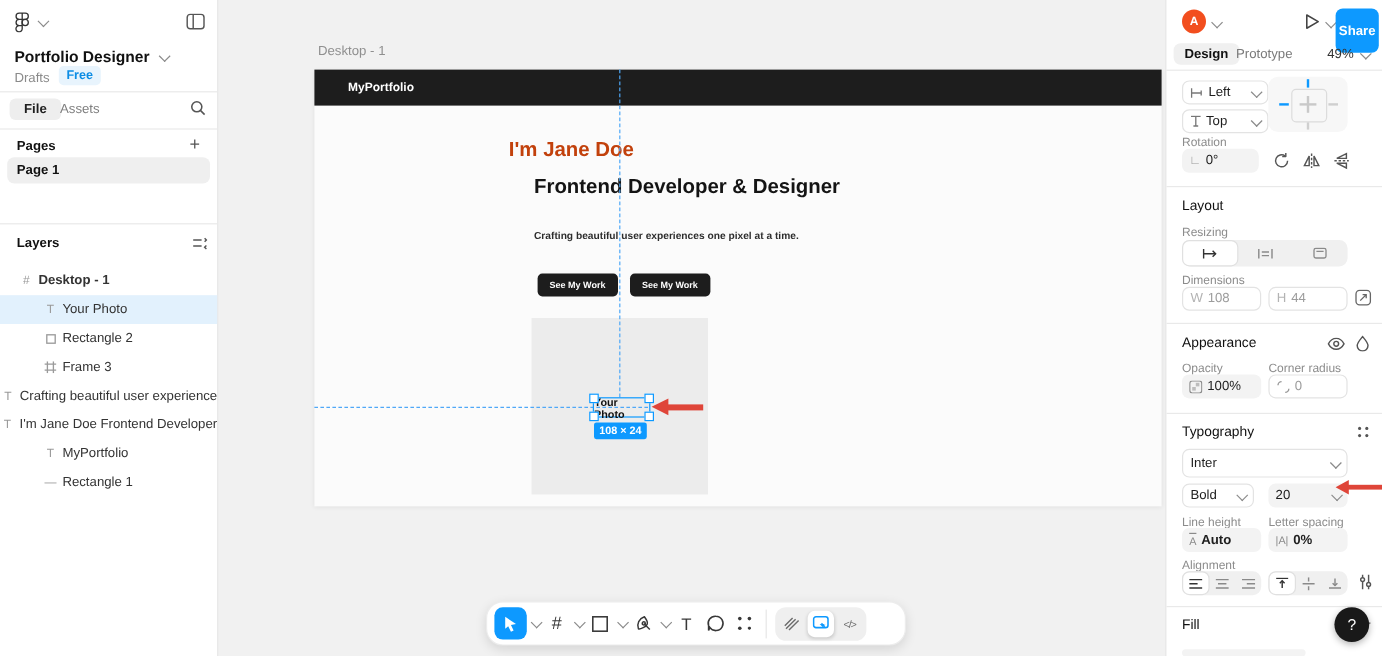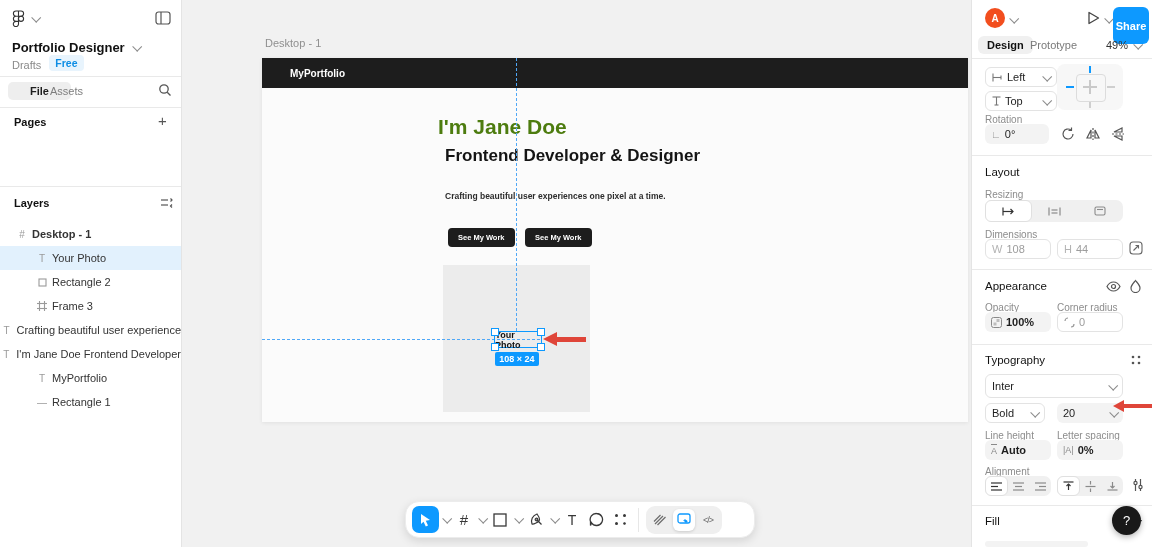--- a/index.html
+++ b/index.html
@@ -7,21 +7,21 @@
          font-family:"Liberation Sans",sans-serif;color:#1e1e1e;-webkit-font-smoothing:antialiased}
   .abs{position:absolute}
   .hr{position:absolute;height:1px;background:#e9e9e9;left:0;right:0}
   svg{display:block}
 
   
   .sidebar{position:absolute;left:0;top:0;width:181px;height:547px;background:#fff;border-right:1px solid #e4e4e4;z-index:6}
   .sb-title{font-size:13px;font-weight:bold;color:#111}
   .muted{color:#8a8a8a}
   .badge-free{background:#e8f4fd;color:#0d8de4;font-size:10.5px;font-weight:bold;padding:2px 6px;border-radius:4px}
-  .pill-tab{background:#eeeeee;border-radius:5px;padding:3px 22px;font-size:11px;font-weight:bold;color:#1e1e1e}
+  .pill-tab{background:#eeeeee;border-radius:5px;padding:3px 12px;font-size:11px;font-weight:bold;color:#1e1e1e}
   .plain-tab{font-size:11px;color:#7e7e7e;padding:3px 4px}
   .sec-head{font-size:11px;font-weight:bold;color:#111}
   .page-row{position:absolute;left:6px;width:169px;height:22px;display:flex;align-items:center;
             padding-left:8px;box-sizing:border-box;font-size:11px;border-radius:6px;color:#333}
   .page-row.sel{background:#efefef;font-weight:bold;color:#111}
   .layer-row{position:absolute;left:0;width:181px;height:24px;display:flex;align-items:center;font-size:11px;color:#333;
              white-space:nowrap;overflow:hidden}
   .layer-row.sel{background:#e2f1fd}
   .licon{width:12px;display:flex;justify-content:center;color:#9a9a9a;font-size:10px;flex:0 0 12px}
   .chev{display:inline-block;width:6px;height:6px;border-right:1.3px solid #8a8a8a;border-bottom:1.3px solid #8a8a8a;
@@ -80,21 +80,21 @@
 <body>
 
 <div class="stage">
 
   <main class="canvas">
     <div class="abs" style="left:265px;top:37px;font-size:11px;color:#8f8f8f">Desktop - 1</div>
     <div class="frame"></div>
     <div class="navbar">
       <span style="color:#fff;font-size:10px;font-weight:bold;margin-left:28px">MyPortfolio</span>
     </div>
-    <div class="abs" style="left:438px;top:115px;font-size:21px;font-weight:bold;color:#4d7c0f">I'm Jane Doe</div>
+    <div class="abs" style="left:424px;top:115px;font-size:17px;font-weight:bold;color:#c2410c">I'm Jane Doe</div>
     <div class="abs" style="left:445px;top:146px;font-size:17px;font-weight:bold;color:#141414">Frontend Developer &amp; Designer</div>
     <div class="abs" style="left:445px;top:191px;font-size:8.5px;font-weight:bold;color:#2d2d2d">Crafting beautiful user experiences one pixel at a time.</div>
     <div class="cta" style="left:448px;top:228px">See My Work</div>
     <div class="cta" style="left:525px;top:228px">See My Work</div>
     <div class="abs" style="left:443px;top:265px;width:147px;height:147px;background:#ececec"></div>
 
     <div class="guide-v"></div>
     <div class="guide-h"></div>
 
     <div class="sel-box">
@@ -140,20 +140,23 @@
     <div class="abs" style="left:158px;top:83px">
       <svg width="14" height="14" viewBox="0 0 14 14" fill="none" stroke="#555" stroke-width="1.3">
         <circle cx="6" cy="6" r="4.2"></circle>
           <line x1="9.2" y1="9.2" x2="12.5" y2="12.5"></line>
       </svg>
     </div>
     <div class="hr" style="top:107px"></div>
 
     <div class="abs sec-head" style="left:14px;top:116px">Pages</div>
     <div class="abs" style="left:158px;top:112px;font-size:15px;color:#555">+</div>
+    <div class="page-row sel" style="top:131px">
+        <span>Page 1</span>
+      </div>
     <div class="hr" style="top:186px"></div>
 
     <div class="abs sec-head" style="left:14px;top:197px">Layers</div>
     <div class="abs" style="left:160px;top:197px">
       <svg width="13" height="12" viewBox="0 0 13 12" fill="none" stroke="#555" stroke-width="1.2">
         <line x1="1" y1="3" x2="8" y2="3"></line>
           <line x1="1" y1="8" x2="8" y2="8"></line>
           <path d="M10.5 1.5l1.5 1.5-1.5 1.5M12 7.5l-1.5 1.5 1.5 1.5"></path>
       </svg>
     </div>
@@ -329,21 +332,21 @@
           <circle cx="7.5" cy="5.5" r="2"></circle>
         </svg>
     </div>
     <div class="abs" style="left:158px;top:279px">
       <svg width="11" height="14" viewBox="0 0 11 14" fill="none" stroke="#555" stroke-width="1.2">
           <path d="M5.5 1.5C7.5 4 10 6.5 10 9a4.5 4.5 0 01-9 0c0-2.5 2.5-5 4.5-7.5z"></path>
         </svg>
     </div>
     <div class="ins-label" style="left:13px;top:302px">Opacity</div>
     <div class="ins-label" style="left:85px;top:302px">Corner radius</div>
-    <div class="field filled" style="left:13px;top:312px;width:66px;font-weight:bold">
+    <div class="field filled" style="left:13px;top:312px;width:66px;font-weight:normal">
       <svg width="11" height="11" viewBox="0 0 11 11" fill="none" stroke="#8a8a8a" stroke-width="1">
           <rect x="0.5" y="0.5" width="10" height="10" rx="2"></rect>
           <rect x="5.5" y="2" width="3" height="3" fill="#bdbdbd" stroke="none"></rect>
           <rect x="2.5" y="5.5" width="3" height="3" fill="#bdbdbd" stroke="none"></rect>
         </svg>
       <span>100%</span>
     </div>
     <div class="field outline" style="left:85px;top:312px;width:66px">
       <svg width="11" height="11" viewBox="0 0 11 11" fill="none" stroke="#9a9a9a" stroke-width="1.2">
           <path d="M1 4V4a3 3 0 013-3h0" stroke-dasharray="0"></path>

